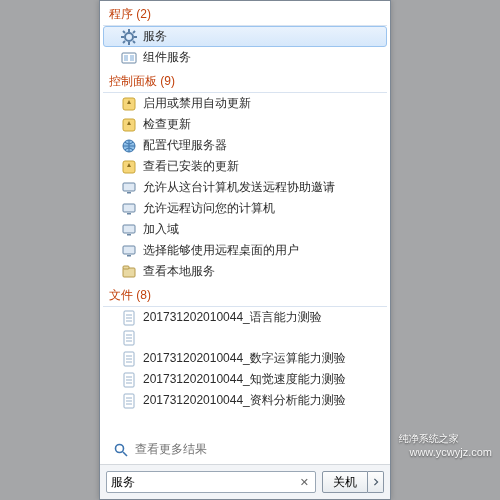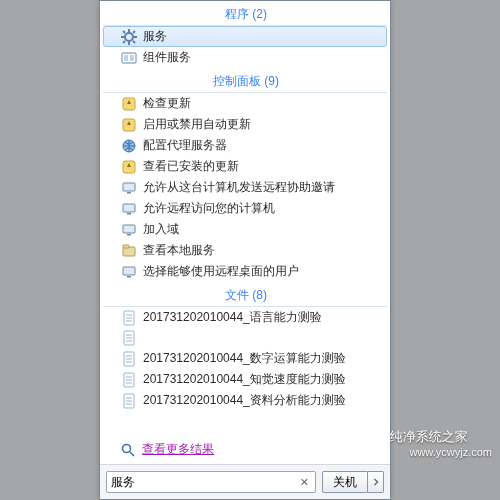--- a/index.html
+++ b/index.html
@@ -1,38 +1,38 @@
 <!DOCTYPE html>
 <html><head>
 <meta charset="utf-8">
 <style>
   * { margin: 0; padding: 0; box-sizing: border-box; }
   html, body { width: 500px; height: 500px; font-family: "Microsoft YaHei", "Segoe UI", sans-serif; font-size: 12px; background: #a5a6a8; }
   .canvas { position: relative; width: 500px; height: 500px; background: #a5a6a8; }
   .startmenu { position: absolute; left: 99px; top: 0; width: 292px; height: 500px; background: #fff; border: 1px solid #7c8794; box-shadow: 0 0 6px rgba(0,0,0,.2); display: flex; flex-direction: column; }
   .results { flex: 1; overflow: hidden; padding: 0 3px 0 3px; }
-  .group-header { color: #3b82f6; font-size: 12px; padding: 4px 4px 2px 6px; border-bottom: 1px solid #d9e3f0; margin-top: 1px; text-align: center; }
+  .group-header { color: #c2410c; font-size: 12px; padding: 4px 4px 2px 6px; border-bottom: 1px solid #d9e3f0; margin-top: 1px; }
   .item-list { list-style: none; }
   .item { display: flex; align-items: center; gap: 6px; padding: 2px 4px 2px 18px; color: #2b2b2b; line-height: 17px; }
   .item.selected { background: linear-gradient(#e9f2fd, #d6e8fb); border: 1px solid #9bc4ef; border-radius: 3px; padding: 1px 3px 1px 17px; }
   .ico { width: 16px; height: 16px; display: inline-flex; align-items: center; justify-content: center; flex: 0 0 16px; }
   .ico svg { width: 16px; height: 16px; }
   .label { white-space: nowrap; overflow: hidden; text-overflow: ellipsis; }
-  .more-row { display: flex; align-items: center; gap: 6px; padding: 6px 20px; color: #a21caf; text-decoration: underline; }
+  .more-row { display: flex; align-items: center; gap: 6px; padding: 6px 13px; color: #737373; }
   .more-row .ico { width: 16px; height: 16px; }
   .bottom { display: flex; align-items: center; gap: 6px; padding: 6px; border-top: 1px solid #d4d8dd; background: #f2f4f7; }
   .searchbox { flex: 1; display: flex; align-items: center; background: #fff; border: 1px solid #9aa7b5; border-radius: 2px; height: 22px; padding: 0 4px; }
   .searchbox input { flex: 1; border: none; outline: none; font-size: 12px; background: transparent; }
   .searchbox .clear { color: #666; font-size: 11px; padding: 0 2px; cursor: default; }
   .shutdown { display: flex; align-items: stretch; }
   .shutdown button { border: 1px solid #8a97a6; background: linear-gradient(#fdfdfd,#e8ecf0); font-size: 12px; padding: 0 10px; height: 22px; }
   .shutdown button.main { border-radius: 2px 0 0 2px; text-align: center; }
   .shutdown button.arrow { border-left: none; border-radius: 0 2px 2px 0; width: 16px; padding: 0; display:flex; align-items:center; justify-content:center; }
   .watermark { position: absolute; right: 8px; bottom: 42px; text-align: center; color: #fff; font-size: 12px; text-shadow: 0 1px 2px rgba(0,0,0,.6); pointer-events: none; }
-  .watermark .t1 { font-size: 13px; font-weight: 500; }
+  .watermark .t1 { font-size: 10px; font-weight: 500; }
   .watermark .t2 { font-size: 11px; opacity: .9; margin-left: 44px; }
 </style>
 </head>
 <body>
 
 <div class="canvas">
   <div class="startmenu">
 
     <div class="results">
 
@@ -70,30 +70,30 @@
 
       <div class="group-header">控制面板 (9)</div>
       <ul class="item-list">
         <li class="item">
             <span class="ico">
               <svg viewBox="0 0 16 16">
                 <rect x="2" y="2" width="12" height="12" rx="2" fill="#f6d67a" stroke="#caa63a"></rect>
                 <path d="M8 4 L10 8 L6 8 Z" fill="#8a6d1f"></path>
               </svg>
             </span>
-            <span class="label">检查更新</span>
+            <span class="label">启用或禁用自动更新</span>
           </li>
         <li class="item">
             <span class="ico">
               <svg viewBox="0 0 16 16">
                 <rect x="2" y="2" width="12" height="12" rx="2" fill="#f6d67a" stroke="#caa63a"></rect>
                 <path d="M8 4 L10 8 L6 8 Z" fill="#8a6d1f"></path>
               </svg>
             </span>
-            <span class="label">启用或禁用自动更新</span>
+            <span class="label">检查更新</span>
           </li>
         <li class="item">
             <span class="ico">
               <svg viewBox="0 0 16 16">
                 <circle cx="8" cy="8" r="6" fill="#8fbfe8" stroke="#3d74ab"></circle>
                 <path d="M2 8 h12 M8 2 v12 M4 4 q4 4 8 0 M4 12 q4 -4 8 0" stroke="#3d74ab" fill="none"></path>
               </svg>
             </span>
             <span class="label">配置代理服务器</span>
           </li>
@@ -129,34 +129,34 @@
               <svg viewBox="0 0 16 16">
                 <rect x="2" y="3" width="12" height="8" rx="1" fill="#dfe9f4" stroke="#6b87a5"></rect>
                 <rect x="6" y="12" width="4" height="1.5" fill="#6b87a5"></rect>
               </svg>
             </span>
             <span class="label">加入域</span>
           </li>
         <li class="item">
             <span class="ico">
               <svg viewBox="0 0 16 16">
+                <rect x="2" y="3" width="12" height="8" rx="1" fill="#dfe9f4" stroke="#6b87a5"></rect>
+                <rect x="6" y="12" width="4" height="1.5" fill="#6b87a5"></rect>
+              </svg>
+            </span>
+            <span class="label">选择能够使用远程桌面的用户</span>
+          </li>
+        <li class="item">
+            <span class="ico">
+              <svg viewBox="0 0 16 16">
                 <rect x="2" y="4" width="12" height="9" rx="1" fill="#e9d9a3" stroke="#b79a4c"></rect>
                 <rect x="2" y="2" width="6" height="3" rx="1" fill="#e9d9a3" stroke="#b79a4c"></rect>
               </svg>
             </span>
             <span class="label">查看本地服务</span>
-          </li>
-        <li class="item">
-            <span class="ico">
-              <svg viewBox="0 0 16 16">
-                <rect x="2" y="3" width="12" height="8" rx="1" fill="#dfe9f4" stroke="#6b87a5"></rect>
-                <rect x="6" y="12" width="4" height="1.5" fill="#6b87a5"></rect>
-              </svg>
-            </span>
-            <span class="label">选择能够使用远程桌面的用户</span>
           </li>
       </ul>
 
       <div class="group-header">文件 (8)</div>
       <ul class="item-list">
         <li class="item">
             <span class="ico">
               <svg viewBox="0 0 16 16">
                 <rect x="3" y="1" width="10" height="14" rx="1" fill="#fff" stroke="#9bb3cc"></rect>
                 <line x1="5" y1="5" x2="11" y2="5" stroke="#9bb3cc"></line>

